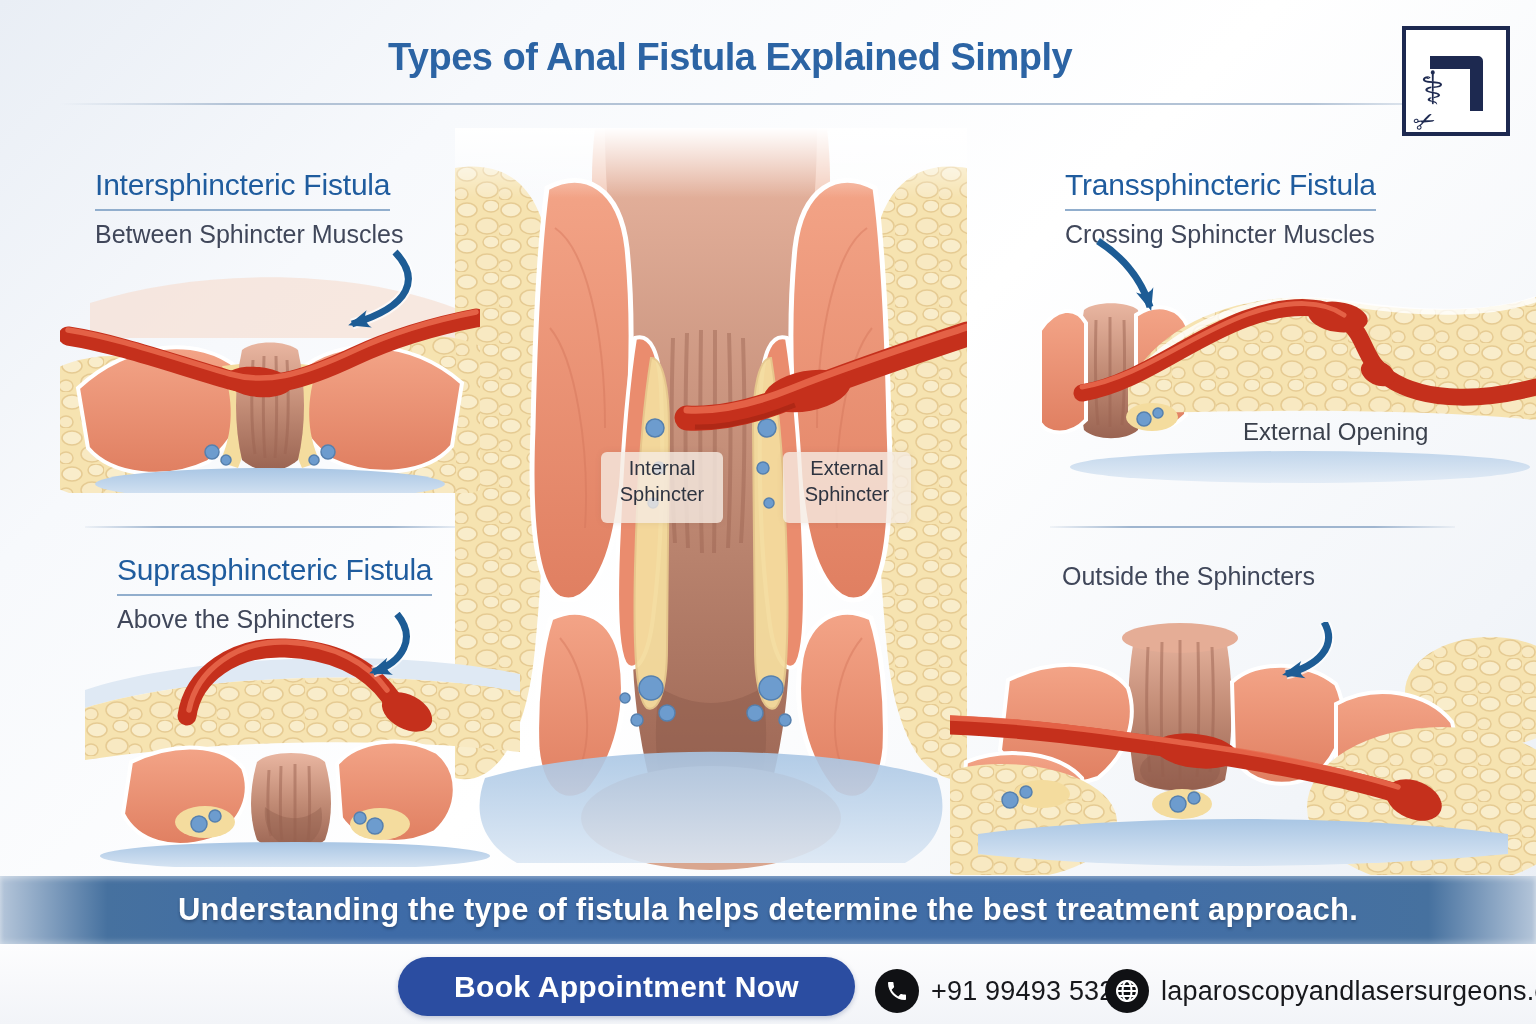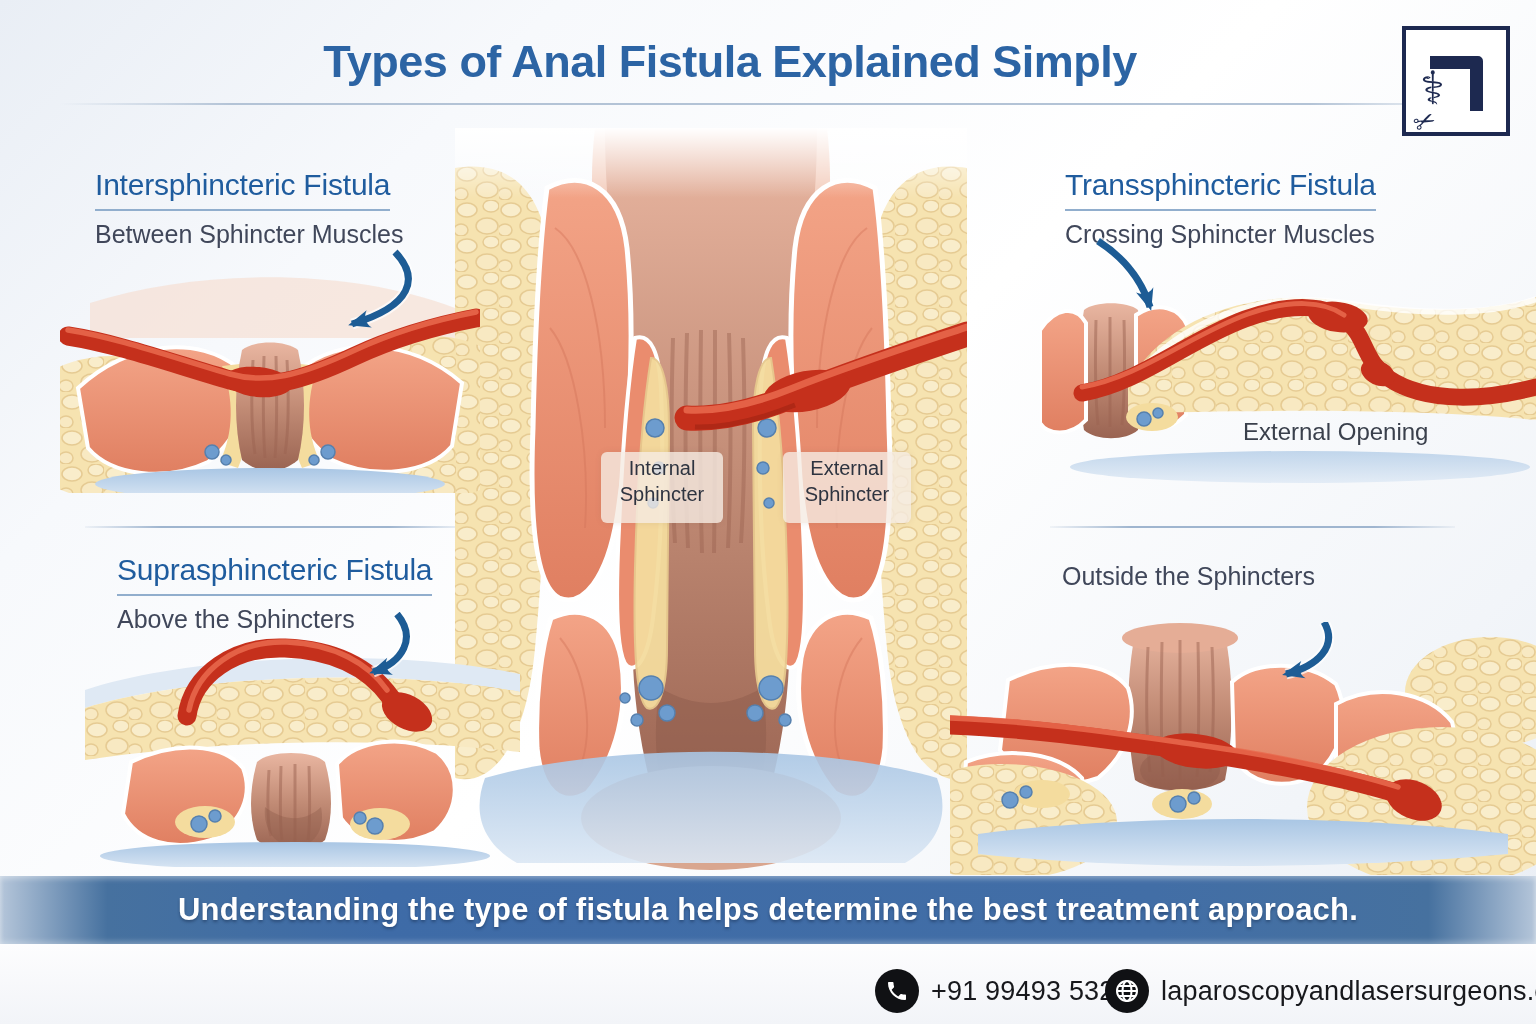--- a/index.html
+++ b/index.html
@@ -1,19 +1,19 @@
 <!DOCTYPE html>
 <html><head>
 <meta charset="utf-8">
 <style>
   html,body{margin:0;padding:0;background:#dfe5ee;font-family:"Liberation Sans",sans-serif;}
   .canvas{position:relative;width:1536px;height:1024px;overflow:hidden;
     background:linear-gradient(135deg,#e9eef5 0%,#f7f9fc 22%,#ffffff 50%,#f2f5f9 82%,#e8edf4 100%);}
   .abs{position:absolute;}
-  .page-title{top:36px;left:0;width:1460px;text-align:center;font-size:45px;font-weight:700;
+  .page-title{top:36px;left:0;width:1460px;text-align:center;font-size:38px;font-weight:700;
     color:#2c64a4;letter-spacing:-.5px;}
   .title-rule{top:103px;left:60px;width:1420px;height:2px;
     background:linear-gradient(90deg,rgba(170,190,214,0),#b3c3d6 12%,#b3c3d6 88%,rgba(170,190,214,0));}
   .qblock{width:480px;}
   .qhead{display:inline-block;font-size:30px;font-weight:400;color:#1f5c9e;
     padding-bottom:7px;border-bottom:2px solid #91aecd;letter-spacing:-.2px;}
   .qsub{margin-top:9px;font-size:25px;color:#40475a;font-weight:400;}
   .annot{font-size:24px;color:#3a404c;}
   .divider{height:2px;background:linear-gradient(90deg,rgba(150,172,200,.1),#9fb5cf 20%,#9fb5cf 80%,rgba(150,172,200,.1));}
   .sphincter-label{background:rgba(245,235,226,.8);border-radius:6px;text-align:center;
@@ -290,20 +290,23 @@
       <path d="M374,0 C388,24 368,44 336,52" fill="none" stroke="#ffffff" stroke-width="11" opacity="0.7"></path>
       <path d="M374,0 C388,24 368,44 336,52" fill="none" stroke="#1d5c95" stroke-width="7" marker-end="url(#arrowH)"></path>
     </g>
   </svg>
 
   <div class="abs banner">
     <span class="banner-text">Understanding the type of fistula helps determine the best treatment approach.</span>
   </div>
 
   <div class="abs footer"></div>
+  <button class="abs cta">
+    <span>Book Appointment Now</span>
+  </button>
 
   <div class="abs contact" style="left:875px;top:969px">
     <svg width="44" height="44" viewBox="0 0 44 44">
       <circle cx="22" cy="22" r="22" fill="#101114"></circle>
       <path transform="translate(10,10)" fill="#ffffff" d="M6.62 10.79c1.44 2.83 3.76 5.14 6.59 6.59l2.2-2.21c.27-.27.67-.36 1.02-.24 1.12.37 2.33.57 3.57.57.55 0 1 .45 1 1V20c0 .55-.45 1-1 1-9.39 0-17-7.61-17-17 0-.55.45-1 1-1h3.5c.55 0 1 .45 1 1 0 1.25.2 2.45.57 3.57.11.35.03.74-.25 1.02l-2.2 2.2z"></path>
     </svg>
     <span class="contact-text">+91 99493 53298</span>
   </div>
 
   <div class="abs contact" style="left:1105px;top:969px">

